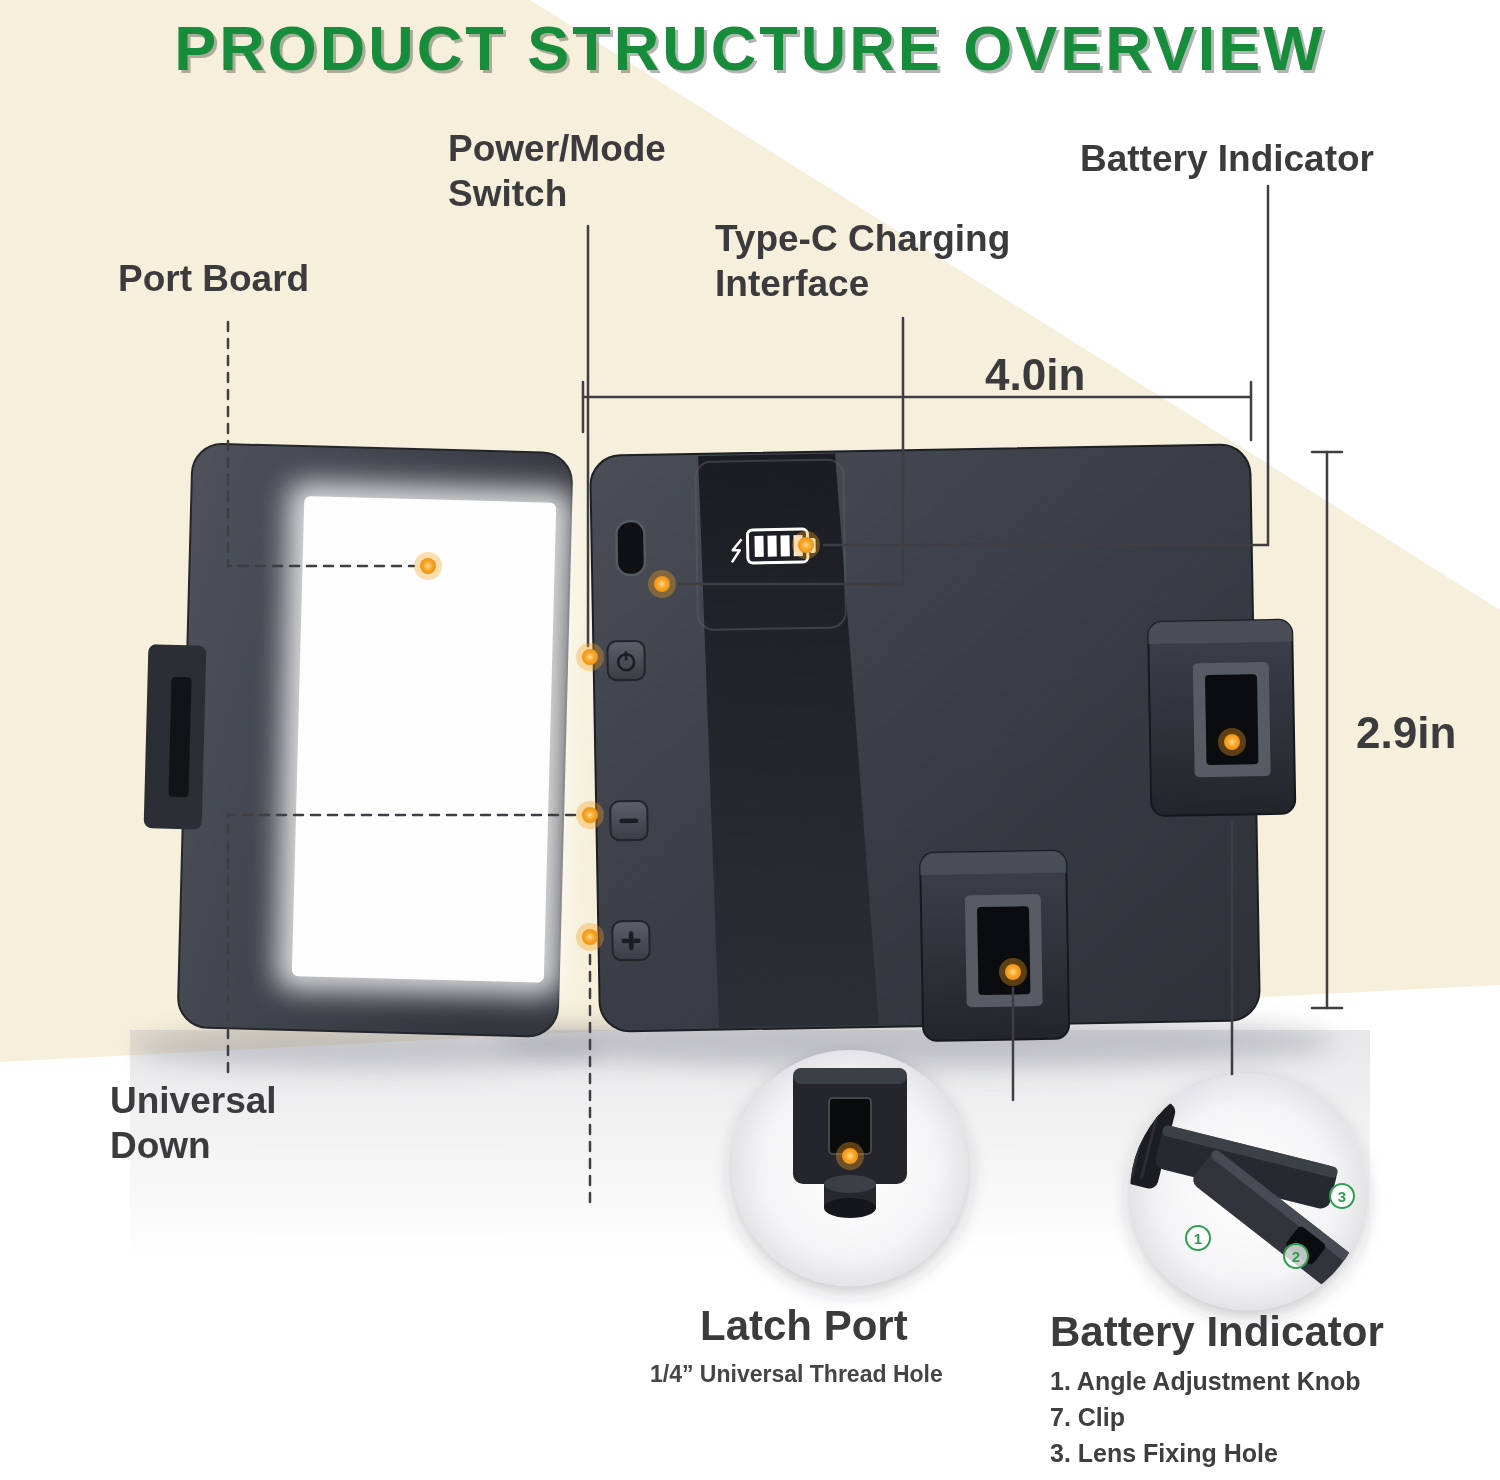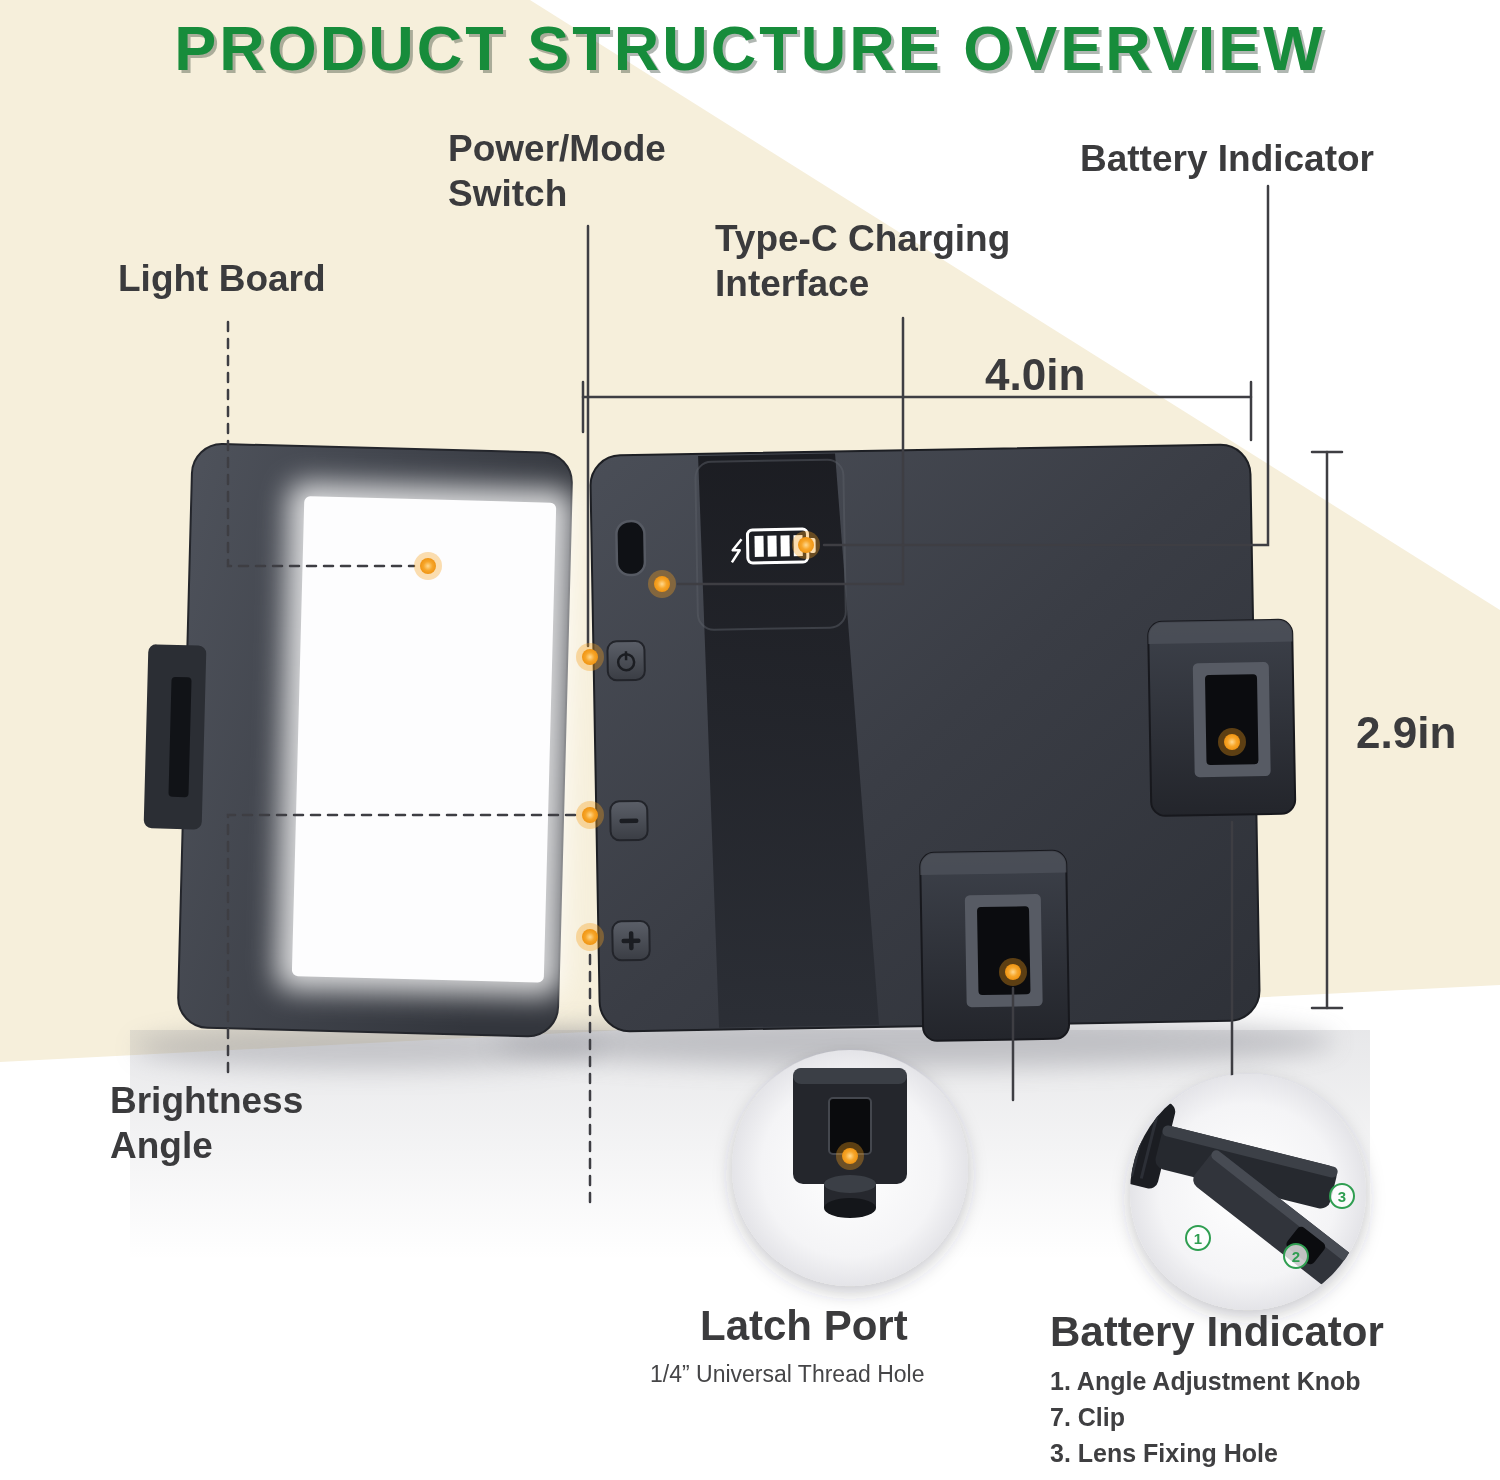--- a/index.html
+++ b/index.html
@@ -5,21 +5,21 @@
   html,body{margin:0;padding:0;background:#ffffff;}
   #stage{
     position:relative;width:1500px;height:1480px;overflow:hidden;
     background:#ffffff;font-family:"Liberation Sans",sans-serif;
   }
   #stage > svg{position:absolute;left:0;top:0;}
   .lbl{position:absolute;color:#3b3b3d;font-weight:bold;line-height:1.22;}
   .lbl-36{font-size:37px;}
   .lbl-dim{font-size:44px;}
   .lbl-big{font-size:42px;}
-  .lbl-sub{font-size:23px;color:#454547;font-weight:normal;}
+  .lbl-sub{font-size:23px;color:#454547;font-weight:bold;}
   .lbl-item{font-size:25px;color:#3f3f41;font-weight:bold;line-height:1.4;}
   #title{
     position:absolute;left:0;top:12px;width:1500px;text-align:center;
     font-size:63px;font-weight:bold;letter-spacing:3px;color:#178c3b;
     text-shadow:3px 3px 0 rgba(10,30,16,0.32);white-space:nowrap;
   }
   .num-badge{
     position:absolute;width:26px;height:26px;border:2px solid #2f9e51;border-radius:50%;
     color:#2f9e51;font-size:15px;font-weight:bold;display:flex;align-items:center;
     justify-content:center;background:rgba(255,255,255,0.75);box-sizing:border-box;
@@ -229,29 +229,29 @@
         </g>
       <g>
           <circle cx="850" cy="1156" r="14" fill="#f5a01e" opacity="0.35"></circle>
           <circle cx="850" cy="1156" r="8" fill="url(#dotGrad)"></circle>
         </g>
     </g>
   </svg>
 
   <div id="title">PRODUCT STRUCTURE OVERVIEW</div>
 
-  <div class="lbl lbl-36" style="left:118px;top:256px;width:250px;">Light Board</div>
+  <div class="lbl lbl-36" style="left:118px;top:256px;width:250px;">Port Board</div>
   <div class="lbl lbl-36" style="left:448px;top:126px;width:280px;">Power/Mode Switch</div>
   <div class="lbl lbl-36" style="left:715px;top:216px;width:380px;">Type-C Charging Interface</div>
   <div class="lbl lbl-36" style="left:1080px;top:136px;width:360px;">Battery Indicator</div>
 
   <div class="lbl lbl-dim" style="left:985px;top:348px;width:160px;">4.0in</div>
   <div class="lbl lbl-dim" style="left:1356px;top:706px;width:150px;text-align:left;">2.9in</div>
 
-  <div class="lbl lbl-36" style="left:110px;top:1078px;width:240px;">Brightness Angle</div>
+  <div class="lbl lbl-36" style="left:110px;top:1078px;width:240px;">Universal Down</div>
 
   <div class="lbl lbl-big" style="left:700px;top:1300px;width:300px;">Latch Port</div>
   <div class="lbl lbl-sub" style="left:650px;top:1360px;width:400px;">1/4” Universal Thread Hole</div>
 
   <div class="lbl lbl-big" style="left:1050px;top:1306px;width:400px;">Battery Indicator</div>
   <div class="lbl lbl-item" style="left:1050px;top:1364px;width:400px;">1. Angle Adjustment Knob</div>
   <div class="lbl lbl-item" style="left:1050px;top:1400px;width:400px;">7. Clip</div>
   <div class="lbl lbl-item" style="left:1050px;top:1436px;width:400px;">3. Lens Fixing Hole</div>
 
   <div class="num-badge" style="left:1185px;top:1225px;">1</div>

